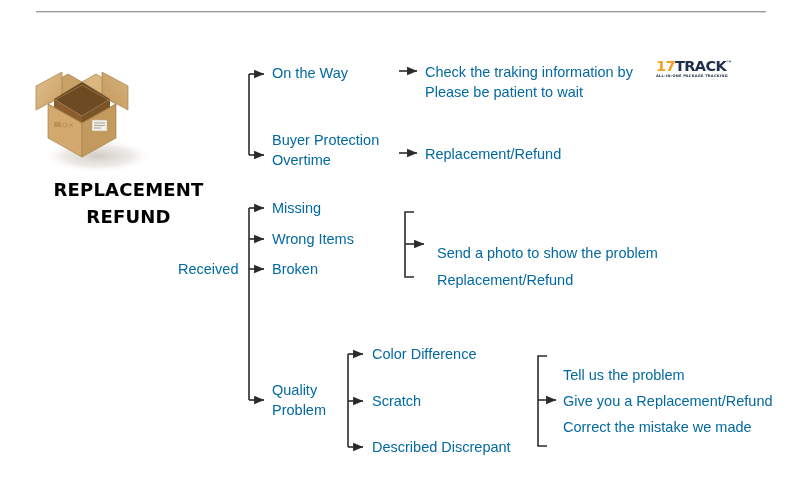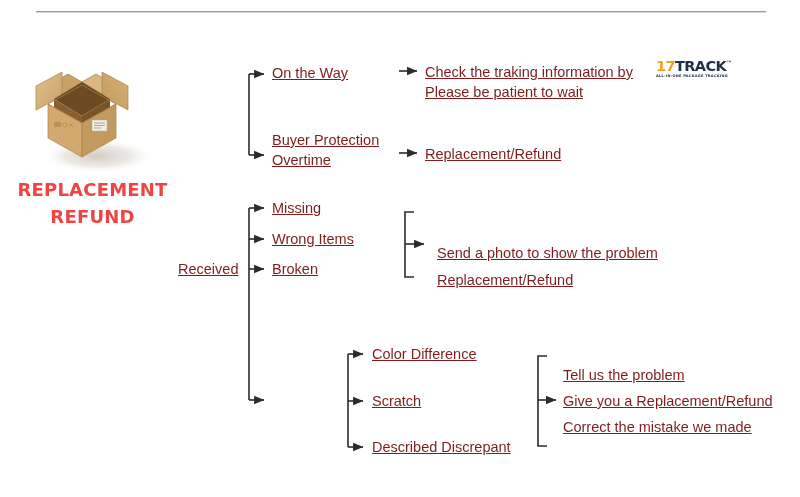--- a/index.html
+++ b/index.html
@@ -54,38 +54,38 @@
     top: 52px;
     width: 140px;
     height: 125px;
   }
   .title-red {
     position: absolute;
     left: 0px;
     top: 176px;
     width: 185px;
     text-align: center;
-    color: #ef4444;
+    color: #000000;
     font-family: "DejaVu Sans", sans-serif;
     font-size: 18px;
     font-weight: 600;
     letter-spacing: 0.2px;
     line-height: 27px;
     white-space: pre-line;
+    padding-left: 36px;
   }
 
   
   .node {
     position: absolute;
-    color: #7f1d1d;
+    color: #0369a1;
     font-family: "Liberation Sans", sans-serif;
     font-size: 14.5px;
     line-height: 20px;
     white-space: pre-line;
-    text-decoration: underline;
   }
 
   
   .logo17 {
     position: absolute;
     left: 656px;
     top: 59px;
     width: 76px;
     height: 21px;
     line-height: 1;
@@ -229,20 +229,22 @@
   </div>
 
   <div class="node" style="left:178px; top:259px;">Received</div>
 
   <div class="node" style="left:272px; top:198px;">Missing</div>
 
   <div class="node" style="left:272px; top:229px;">Wrong Items</div>
 
   <div class="node" style="left:272px; top:259px;">Broken</div>
 
+  <div class="node" style="left:272px; top:380px;">Quality
+Problem</div>
 
   <div class="node" style="left:437px; top:216px; line-height:27px;margin-top:24px;">Send a photo to show the problem
 Replacement/Refund</div>
 
   <div class="node" style="left:372px; top:344px;">Color Difference</div>
 
   <div class="node" style="left:372px; top:391px;">Scratch</div>
 
   <div class="node" style="left:372px; top:437px;">Described Discrepant</div>
 

